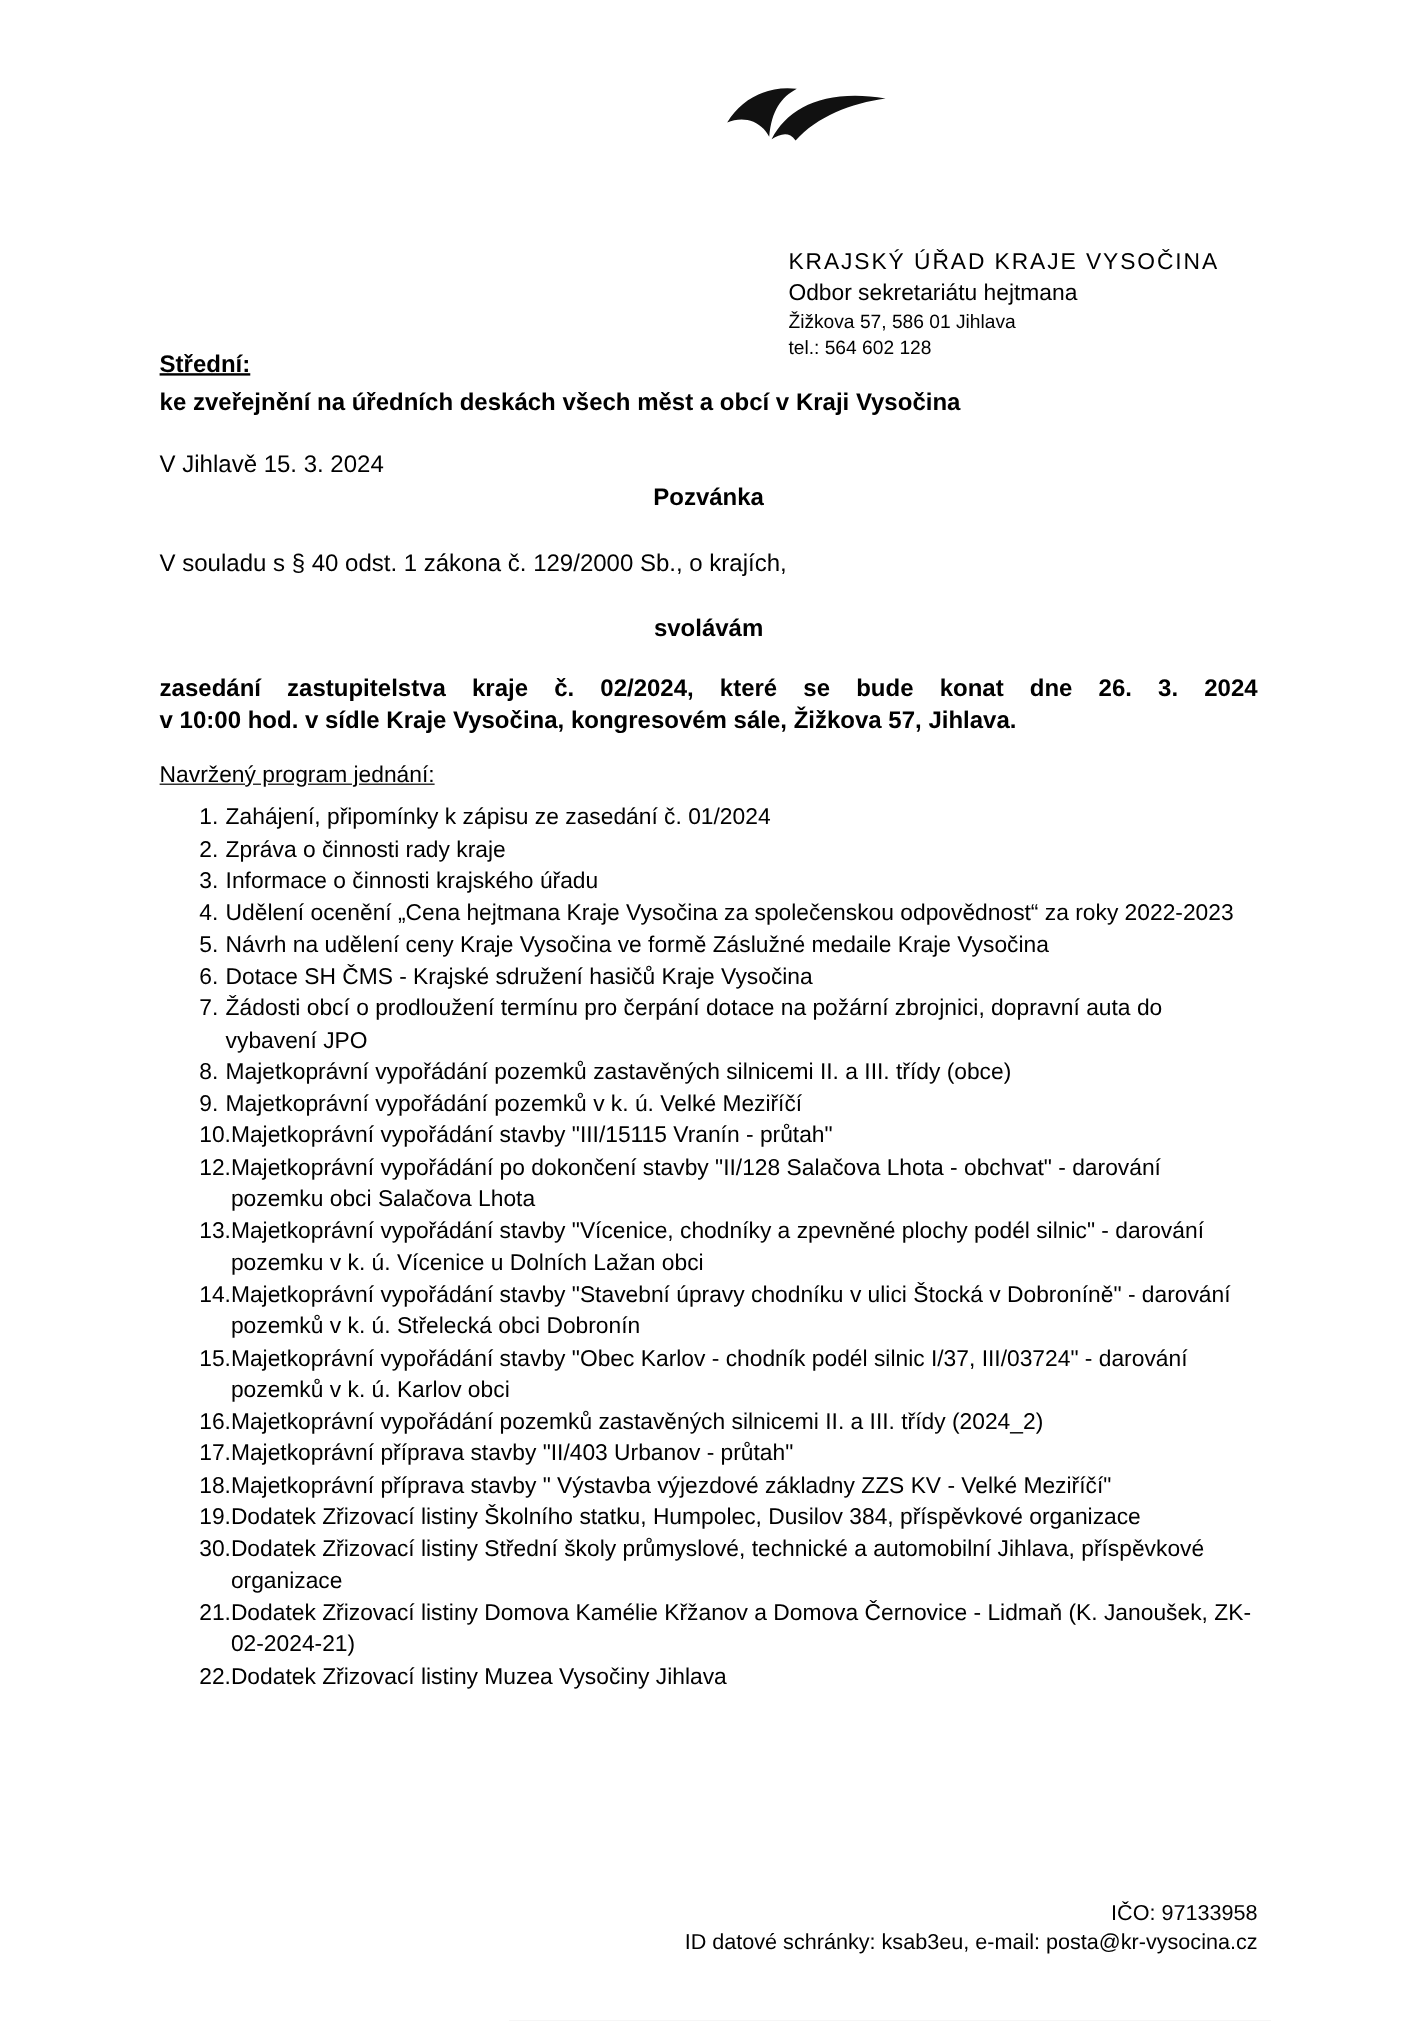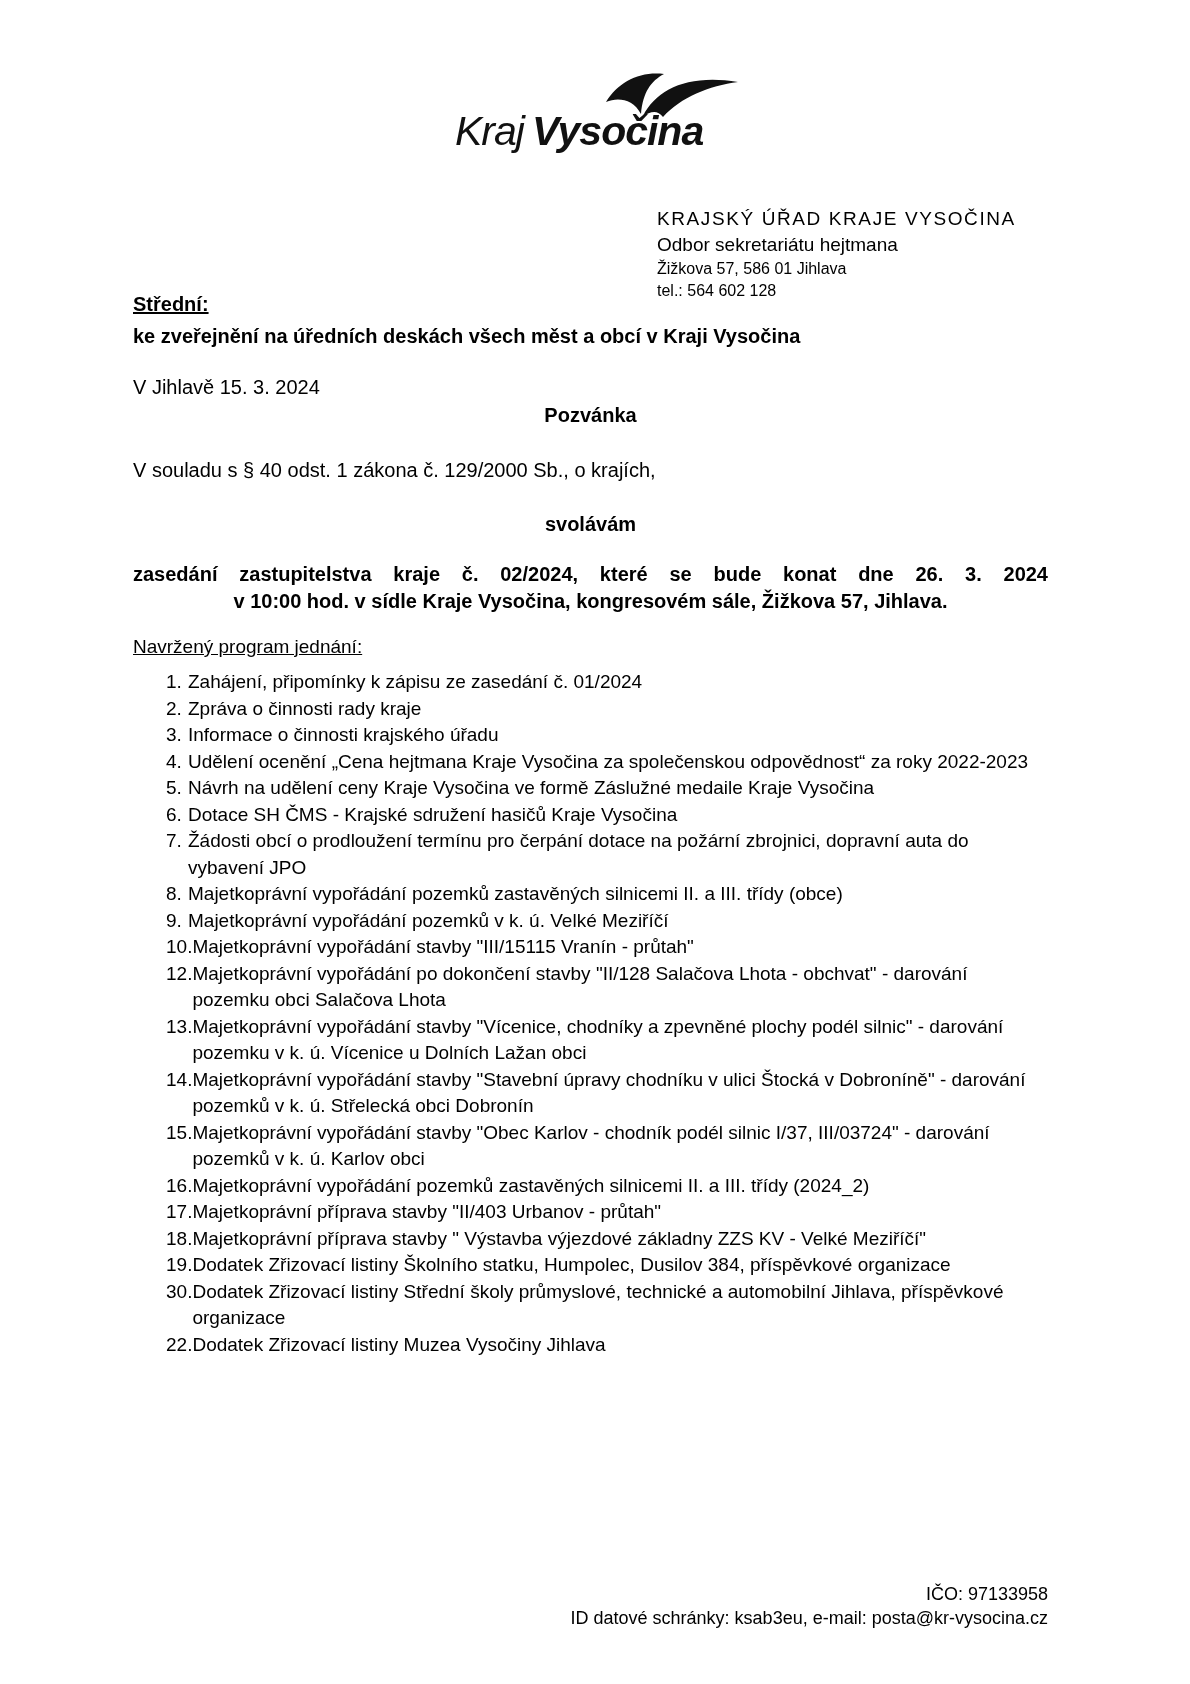--- a/index.html
+++ b/index.html
@@ -31,21 +31,21 @@
   
   .content{position:absolute;left:133px;width:915px;}
   .urceno{top:293px;font-size:20px;font-weight:700;text-decoration:underline;}
   .ke-zverejneni{top:325px;font-size:20px;font-weight:700;}
   .dateline{top:376px;font-size:20px;}
   .doc-title{top:404px;font-size:20px;font-weight:700;text-align:center;}
   .legal{top:459px;font-size:20px;}
   .svolavam{top:513px;font-size:20px;font-weight:700;text-align:center;}
   .session{top:561px;font-size:20px;font-weight:700;line-height:27px;}
   .session .l1{text-align:justify;text-align-last:justify;}
-  .session .l2{text-align:center;}
+  .session .l2{text-align:left;}
   .program-heading{top:636px;font-size:19px;text-decoration:underline;}
   
   .agenda{position:absolute;left:166px;top:669px;width:882px;
     list-style:none;margin:0;padding:0;font-size:19px;}
   .agenda li{display:flex;align-items:flex-start;}
   .agenda .num{flex:0 0 22px;line-height:26.5px;white-space:nowrap;}
   .agenda .txt{width:860px;line-height:26.5px;}
   
   .doc-footer{position:absolute;left:133px;top:1582px;width:915px;
     text-align:right;font-size:18px;line-height:24px;}
@@ -53,23 +53,20 @@
 </head>
 <body>
 
 <div class="page">
 
   <div class="logo-swoosh">
     <svg viewBox="0 0 136 50" xmlns="http://www.w3.org/2000/svg" aria-hidden="true">
       <path d="M2,33 C14,13 36,2 60,5 C47,12 39,23 37,45 C29,30 14,28 2,33 Z" fill="#111"></path>
       <path d="M39,47 C53,20 84,5 134,13 C105,17 77,28 59,48 C53,40 46,43 39,47 Z" fill="#111"></path>
     </svg>
-  </div>
-  <div class="logo-text">
-    <span class="kraj">Kraj</span><span class="vysocina">Vysočina</span>
   </div>
 
   <div class="letterhead">
     <div class="lh-office">KRAJSKÝ ÚŘAD KRAJE VYSOČINA</div>
     <div class="lh-dept">Odbor sekretariátu hejtmana</div>
     <div class="lh-addr">Žižkova 57, 586 01 Jihlava</div>
     <div class="lh-tel">tel.: 564 602 128</div>
   </div>
 
   <div class="content urceno">Střední:</div>
@@ -158,20 +155,24 @@
       </li>
       <li>
         <span class="num">19.</span>
         <span class="txt">Dodatek Zřizovací listiny Školního statku, Humpolec, Dusilov 384, příspěvkové organizace</span>
       </li>
       <li>
         <span class="num">30.</span>
         <span class="txt">Dodatek Zřizovací listiny Střední školy průmyslové, technické a automobilní Jihlava, příspěvkové organizace</span>
       </li>
       <li>
+        <span class="num">21.</span>
+        <span class="txt">Dodatek Zřizovací listiny Domova Kamélie Křžanov a Domova Černovice - Lidmaň (K. Janoušek, ZK-02-2024-21)</span>
+      </li>
+      <li>
         <span class="num">22.</span>
         <span class="txt">Dodatek Zřizovací listiny Muzea Vysočiny Jihlava</span>
       </li>
     </ol>
 
   <div class="doc-footer">
     <div>IČO: 97133958</div>
     <div>ID datové schránky: ksab3eu, e-mail: posta@kr-vysocina.cz</div>
   </div>
 

